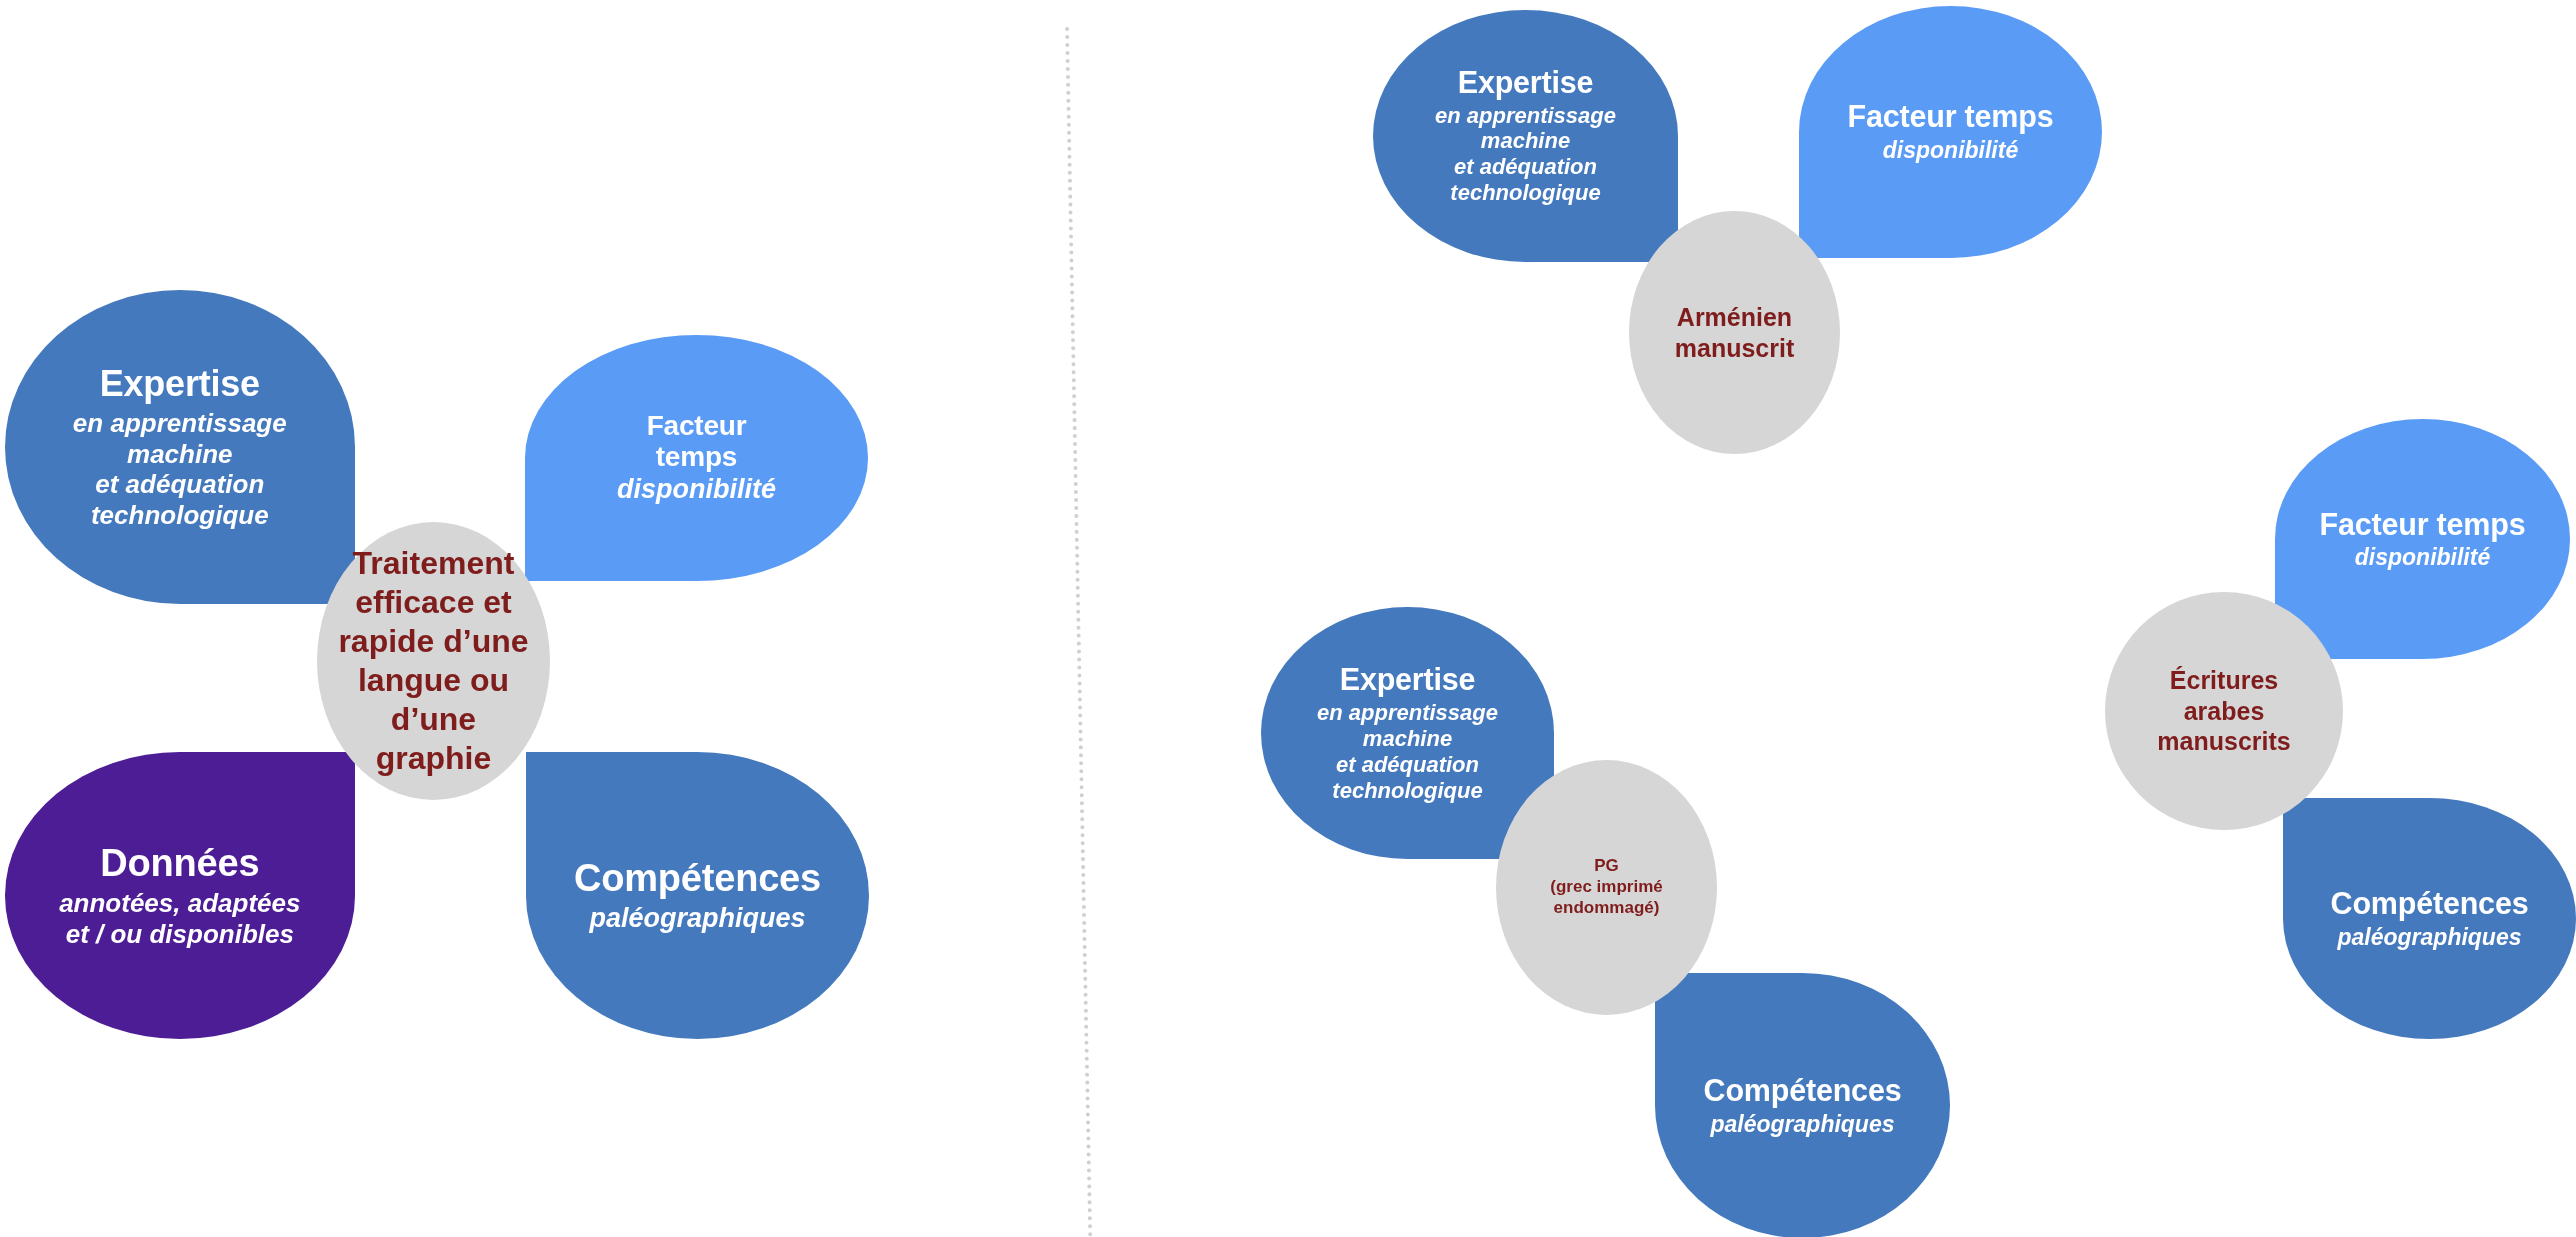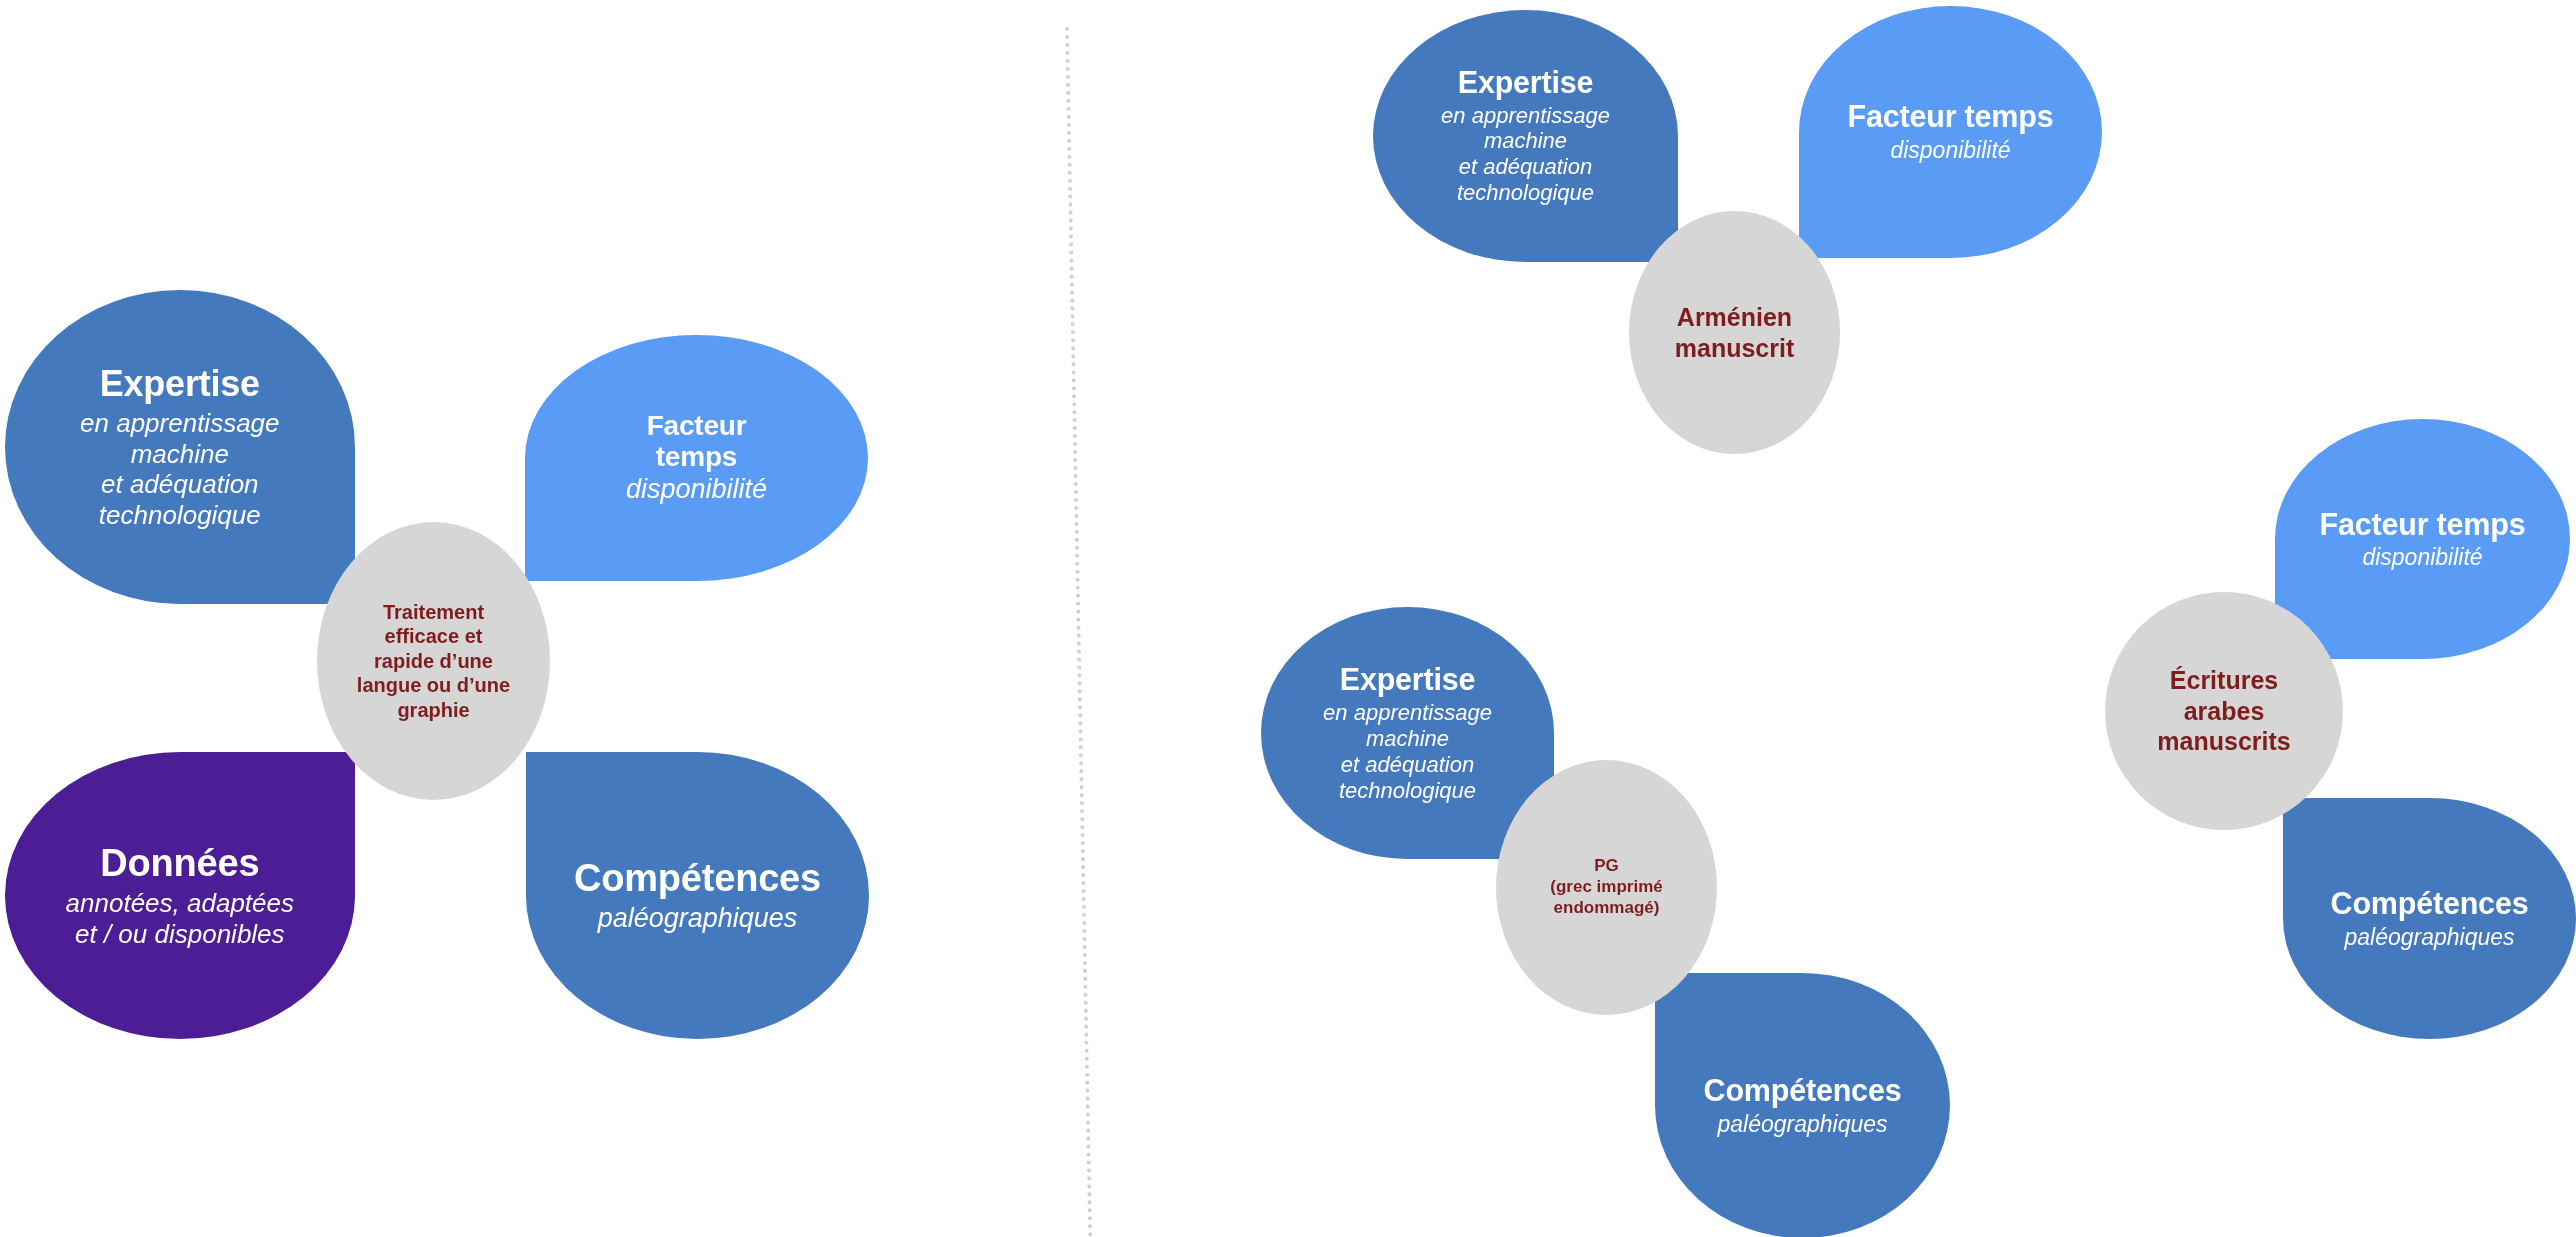--- a/index.html
+++ b/index.html
@@ -46,21 +46,21 @@
   .petal.sharp-tl { border-radius: 0 50% 50% 50%; }
 
   .petal .title {
     font-weight: bold;
     font-style: normal;
     letter-spacing: -0.2px;
     margin-bottom: 1.9px;
   }
   .petal .sub {
     font-style: italic;
-    font-weight: normal;
+    font-weight: bold;
   }
   .petal .sub span { display: block; }
 
   
   .hub {
     position: absolute;
     background: #d6d6d6;
     border-radius: 50%;
     display: flex;
     align-items: center;
@@ -112,21 +112,21 @@
       </div>
     </div>
 
     <div class="petal sharp-tl" style="left:526px; top:752px; width:343px; height:287px; background:#4479bd;">
       <div class="title" style="font-size:38px;">Compétences</div>
       <div class="sub" style="font-size:27px;">
         <span>paléographiques</span>
       </div>
     </div>
 
-    <div class="hub" style="left:317px; top:522px; width:233px; height:278px; font-size:20px;">
+    <div class="hub" style="left:317px; top:522px; width:233px; height:278px; font-size:32px;">
       <div>
         <span>Traitement</span>
         <span>efficace et</span>
         <span>rapide d’une</span>
         <span>langue ou d’une</span>
         <span>graphie</span>
       </div>
     </div>
   </div>
 

